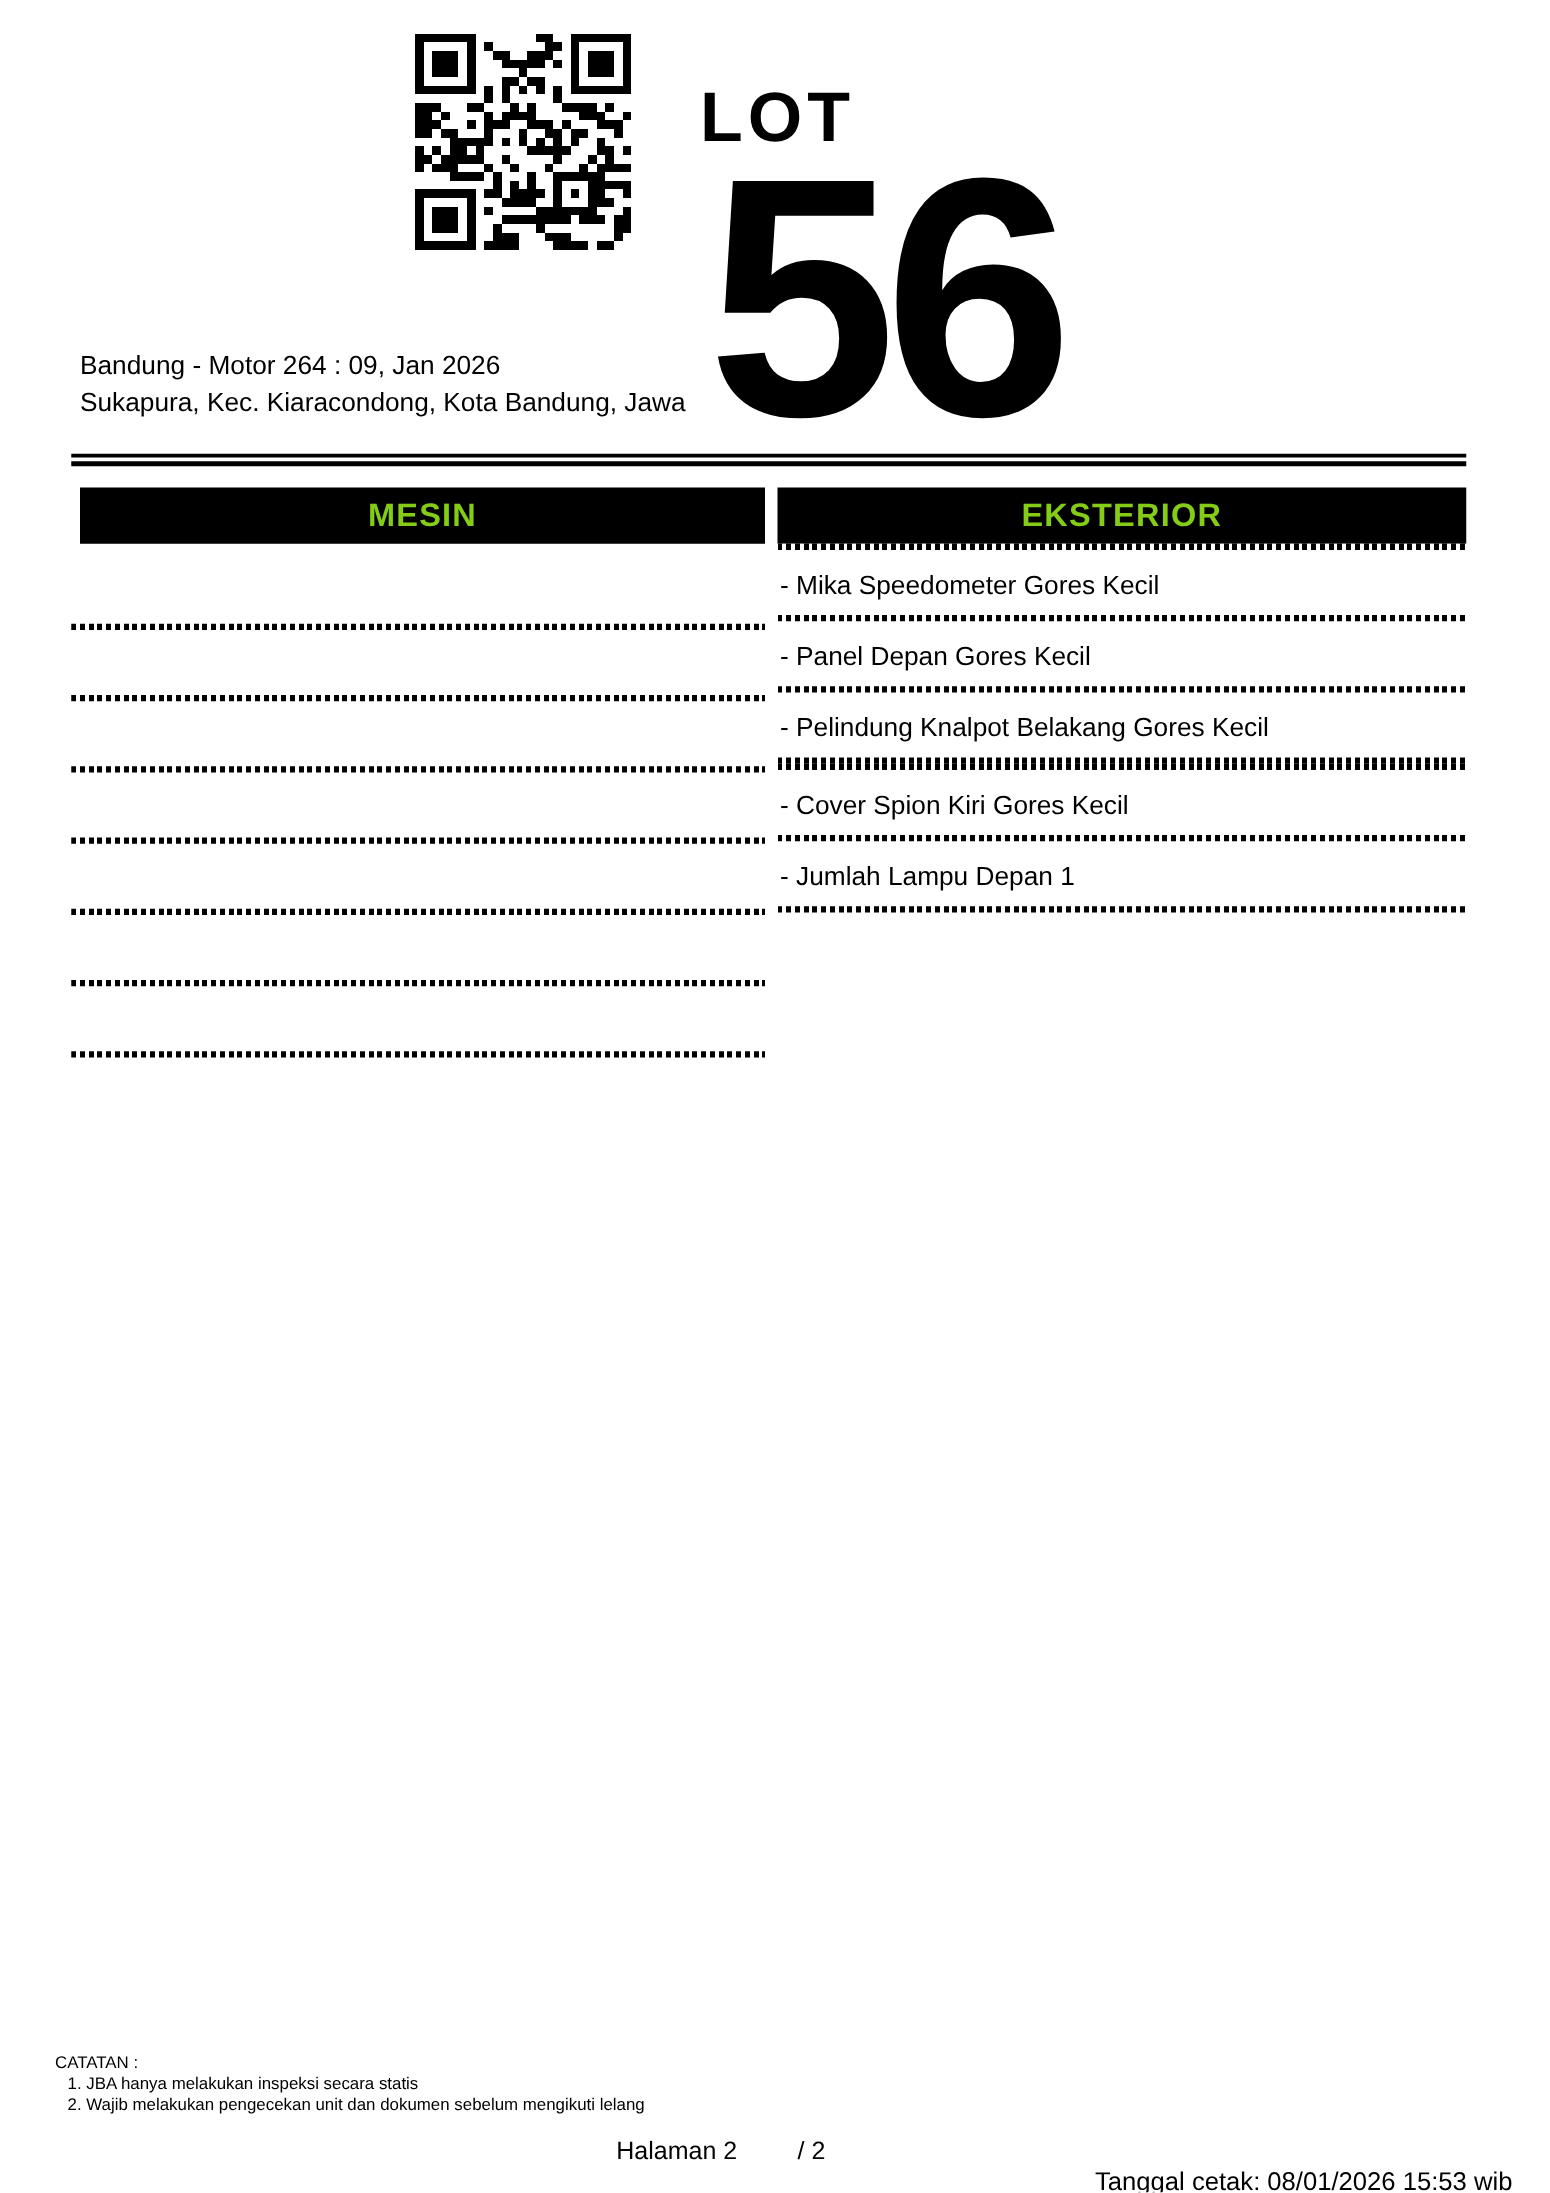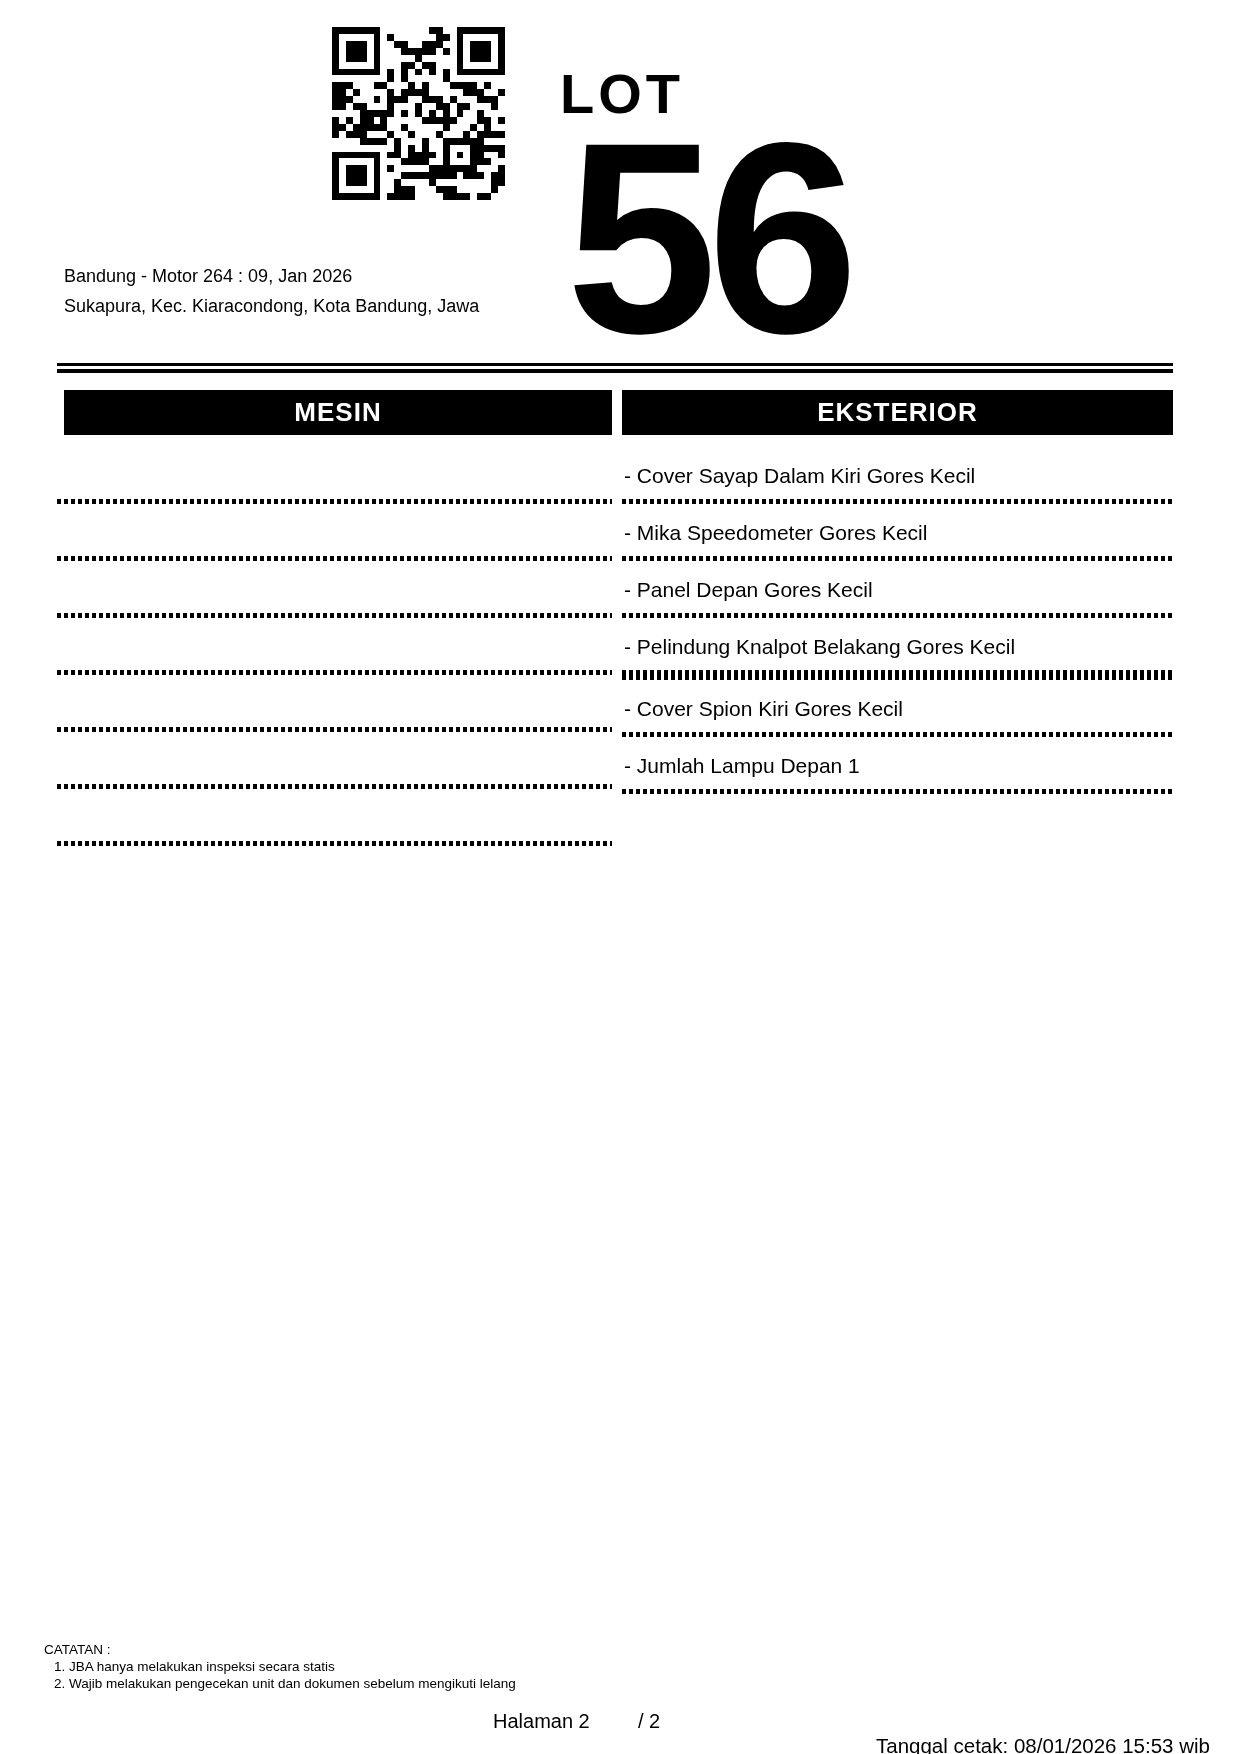--- a/index.html
+++ b/index.html
@@ -7,31 +7,31 @@
   .page{position:relative;width:1240px;height:1754px;background:#fff;overflow:hidden;padding-left:32px;}
 
   
   .qr{position:absolute;left:332px;top:27px;width:173px;height:173px;}
 
   
   .lot-label{position:absolute;left:560px;top:66px;font-size:56px;font-weight:bold;letter-spacing:4px;line-height:1;}
   .lot-number{position:absolute;left:566px;top:102px;font-size:272px;font-weight:bold;letter-spacing:-10px;line-height:1;}
 
   
-  .address{position:absolute;left:64px;top:261px;font-size:18px;line-height:30px;}
+  .address{position:absolute;left:64px;top:278px;font-size:21px;line-height:30px;}
 
   
   .double-rule{position:absolute;left:57px;top:363px;width:1116px;height:10px;
     border-top:3px solid #000;border-bottom:4px solid #000;box-sizing:border-box;}
 
   
   .col{position:absolute;top:390px;}
   .col-left{left:57px;width:555px;}
   .col-right{left:622px;width:551px;}
-  .col-header{height:45px;background:#000;color:#ffffff;font-size:26px;font-weight:bold;
+  .col-header{height:45px;background:#000;color:#84cc16;font-size:26px;font-weight:bold;
     display:flex;align-items:center;justify-content:center;letter-spacing:1px;}
   .col-left .col-header{margin-left:7px;}
   .trow{height:41px;display:flex;align-items:flex-end;padding-bottom:11px;box-sizing:content-box;}
   .trow.first{height:53px;}
   .trow span{font-size:21px;line-height:24px;white-space:nowrap;padding-left:2px;}
   .dots{height:5px;background:repeating-linear-gradient(to right,#000 0 4px,#fff 4px 7px);}
 
   
   .notes{position:absolute;left:44px;top:1641px;font-size:13.5px;line-height:17px;}
   .notes .note-item{padding-left:10px;}
@@ -395,23 +395,20 @@
       </div>
     <div class="dots"></div>
     <div class="trow">
         <span></span>
       </div>
     <div class="dots"></div>
   </div>
 
   <div class="col col-right">
     <div class="col-header">EKSTERIOR</div>
-    <div class="trow first">
-        <span>- Cover Sayap Dalam Kiri Gores Kecil</span>
-      </div>
     <div class="dots"></div>
     <div class="trow">
         <span>- Mika Speedometer Gores Kecil</span>
       </div>
     <div class="dots"></div>
     <div class="trow">
         <span>- Panel Depan Gores Kecil</span>
       </div>
     <div class="dots"></div>
     <div class="trow">

